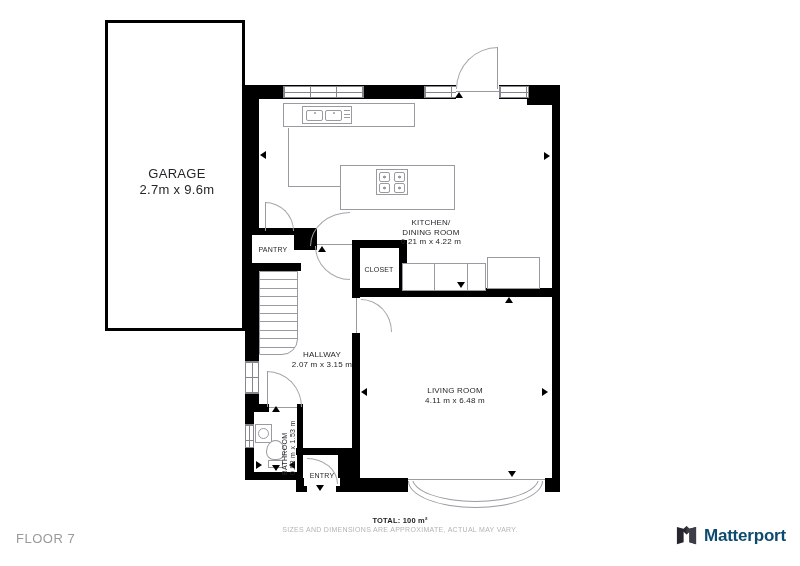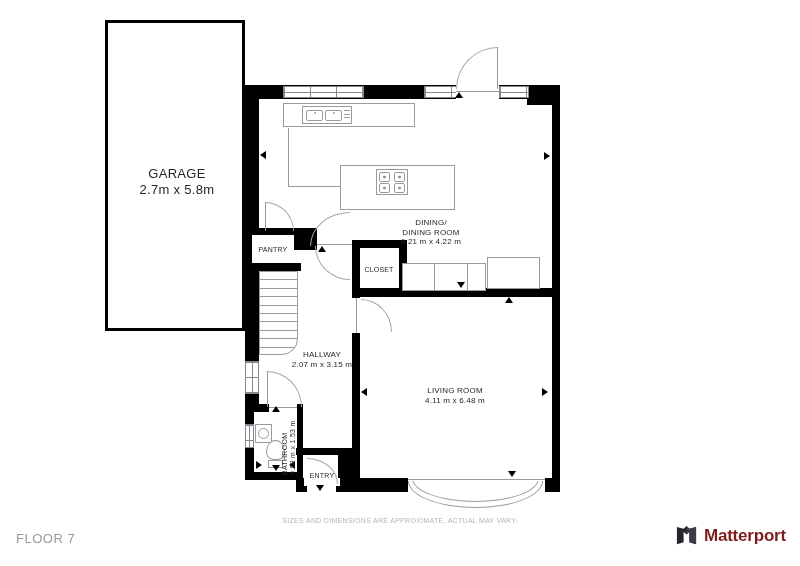--- a/index.html
+++ b/index.html
@@ -44,31 +44,31 @@
   .bay{position:absolute;left:408px;top:481px;width:137px;height:31px;overflow:hidden;}
   .bay .e1{position:absolute;left:0;top:-27px;width:135px;height:54px;border:1px solid #9a9aa0;
        border-radius:50%;box-sizing:border-box;}
   .bay .e2{position:absolute;left:4px;top:-26px;width:127px;height:47px;border:1px solid #9a9aa0;
        border-radius:50%;box-sizing:border-box;}
   .footer-c{position:absolute;left:50%;transform:translateX(-50%);top:516px;text-align:center;
        font-size:7.5px;line-height:9px;font-weight:700;color:#1c1c1c;letter-spacing:.2px;}
   .footer-c .disc{font-weight:400;color:#b4b4b4;font-size:7px;letter-spacing:.3px;}
   .floor-lbl{position:absolute;left:16px;top:531px;font-size:13px;color:#9a9a9a;letter-spacing:.5px;}
   .brand{position:absolute;right:14px;top:524px;display:flex;align-items:center;gap:6px;}
-  .brand-text{font-size:17px;font-weight:700;color:#7f1d1d;letter-spacing:-.2px;}
+  .brand-text{font-size:17px;font-weight:700;color:#0c4a6e;letter-spacing:-.2px;}
 </style>
 </head>
 <body>
 
 <div class="abs" style="inset:0;">
 
   <div class="abs" style="left:105px;top:20px;width:140px;height:311px;border:3px solid #000;background:#fff;"></div>
   <div class="lbl garage-lbl" style="left:177px;top:166px;">
     <div>GARAGE</div>
-    <div>2.7m x 5.8m</div>
+    <div>2.7m x 9.6m</div>
   </div>
 
   <div class="wall" style="left:245px;top:85px;width:315px;height:14px;"></div>
   <div class="wall" style="left:527px;top:85px;width:33px;height:20px;"></div>
   <div class="wall" style="left:552px;top:85px;width:8px;height:407px;"></div>
   <div class="wall" style="left:245px;top:85px;width:14px;height:143px;"></div>
   <div class="wall" style="left:245px;top:228px;width:7px;height:43px;"></div>
   <div class="wall" style="left:245px;top:271px;width:14px;height:133px;"></div>
   <div class="wall" style="left:245px;top:404px;width:9px;height:76px;"></div>
 
@@ -164,21 +164,21 @@
   <div class="arr lt" style="left:361px;top:388px;"></div>
   <div class="arr rt" style="left:542px;top:388px;"></div>
   <div class="arr dn" style="left:508px;top:471px;"></div>
   <div class="arr up" style="left:272px;top:406px;"></div>
   <div class="arr dn" style="left:272px;top:465px;"></div>
   <div class="arr rt" style="left:256px;top:461px;"></div>
   <div class="arr lt" style="left:289px;top:461px;"></div>
   <div class="arr dn" style="left:316px;top:485px;"></div>
 
   <div class="lbl" style="left:431px;top:218px;">
-    <div>DINING/</div>
+    <div>KITCHEN/</div>
     <div>DINING ROOM</div>
     <div>6.21 m x 4.22 m</div>
   </div>
   <div class="lbl sm" style="left:273px;top:246px;">PANTRY</div>
   <div class="lbl sm" style="left:379px;top:266px;">CLOSET</div>
   <div class="lbl" style="left:322px;top:350px;">
     <div>HALLWAY</div>
     <div>2.07 m x 3.15 m</div>
   </div>
   <div class="lbl" style="left:455px;top:386px;">
@@ -186,20 +186,21 @@
     <div>4.11 m x 6.48 m</div>
   </div>
   <div class="vtext" style="left:281px;top:403px;height:72px;">
     <span>BATHROOM</span><br>
     <span>0.98 m x 1.53 m</span>
   </div>
   <div class="lbl sm" style="left:322px;top:472px;">ENTRY</div>
 </div>
 
 <div class="footer-c">
+  <div>TOTAL: 100 m²</div>
   <div class="disc">SIZES AND DIMENSIONS ARE APPROXIMATE, ACTUAL MAY VARY.</div>
 </div>
 
 <div class="floor-lbl">FLOOR 7</div>
 
 <div class="brand">
   <span style="display:inline-flex;">
     <svg width="23" height="23" viewBox="0 0 24 24">
       <path fill="#26262e" d="M2 3 L9 5 L12 2 L15 5 L22 3 L22 21 L15 19 L15 8 L12 11 L9 8 L9 19 L2 21 Z"></path>
       <path fill="#3d3d47" d="M12 2 L15 5 L22 3 L22 21 L15 19 L15 8 L12 11 Z"></path>

